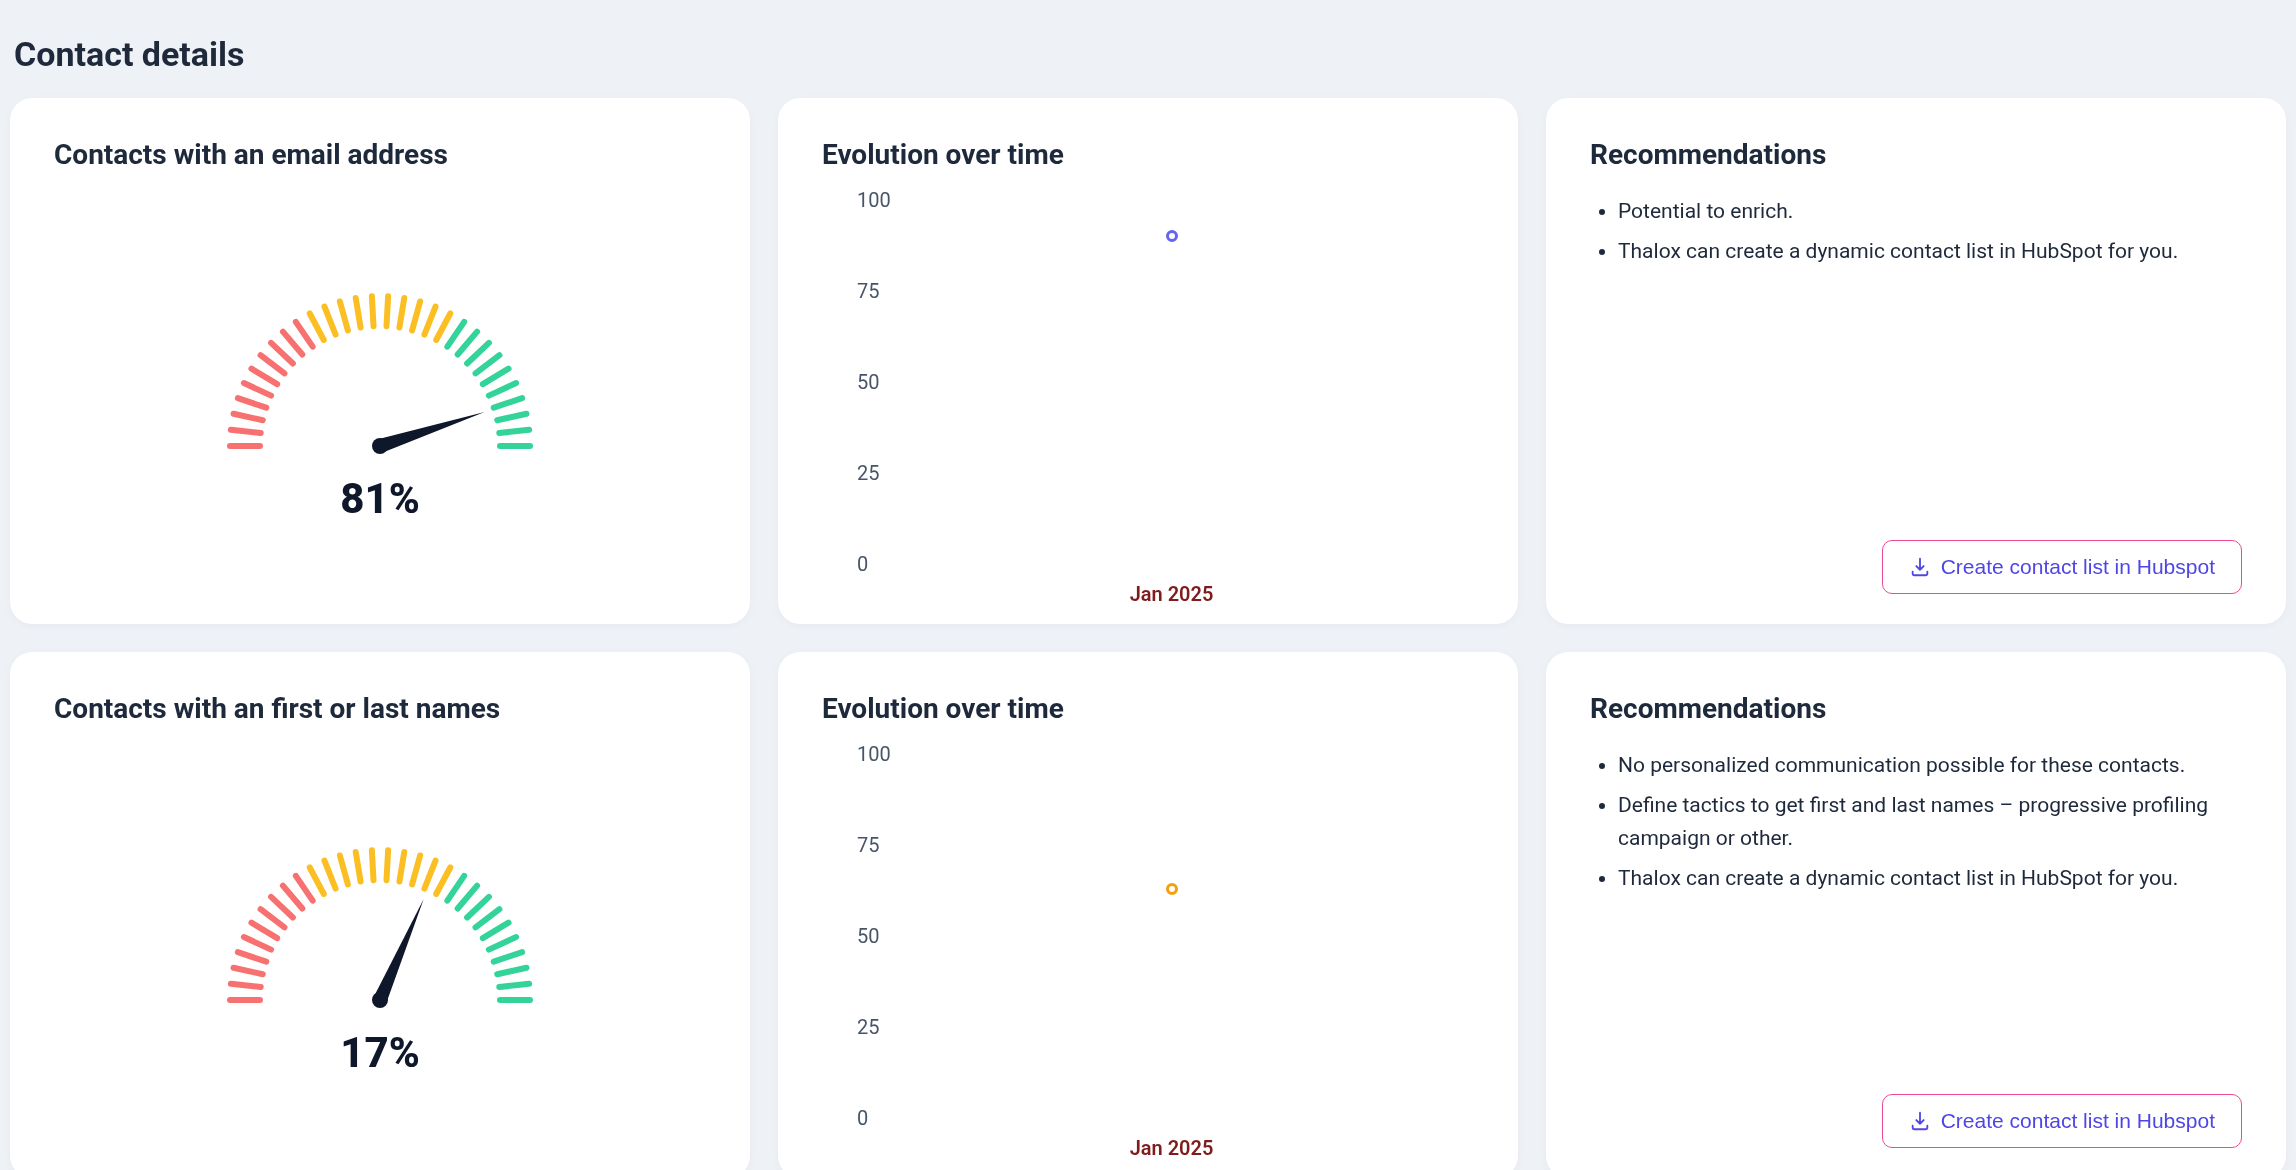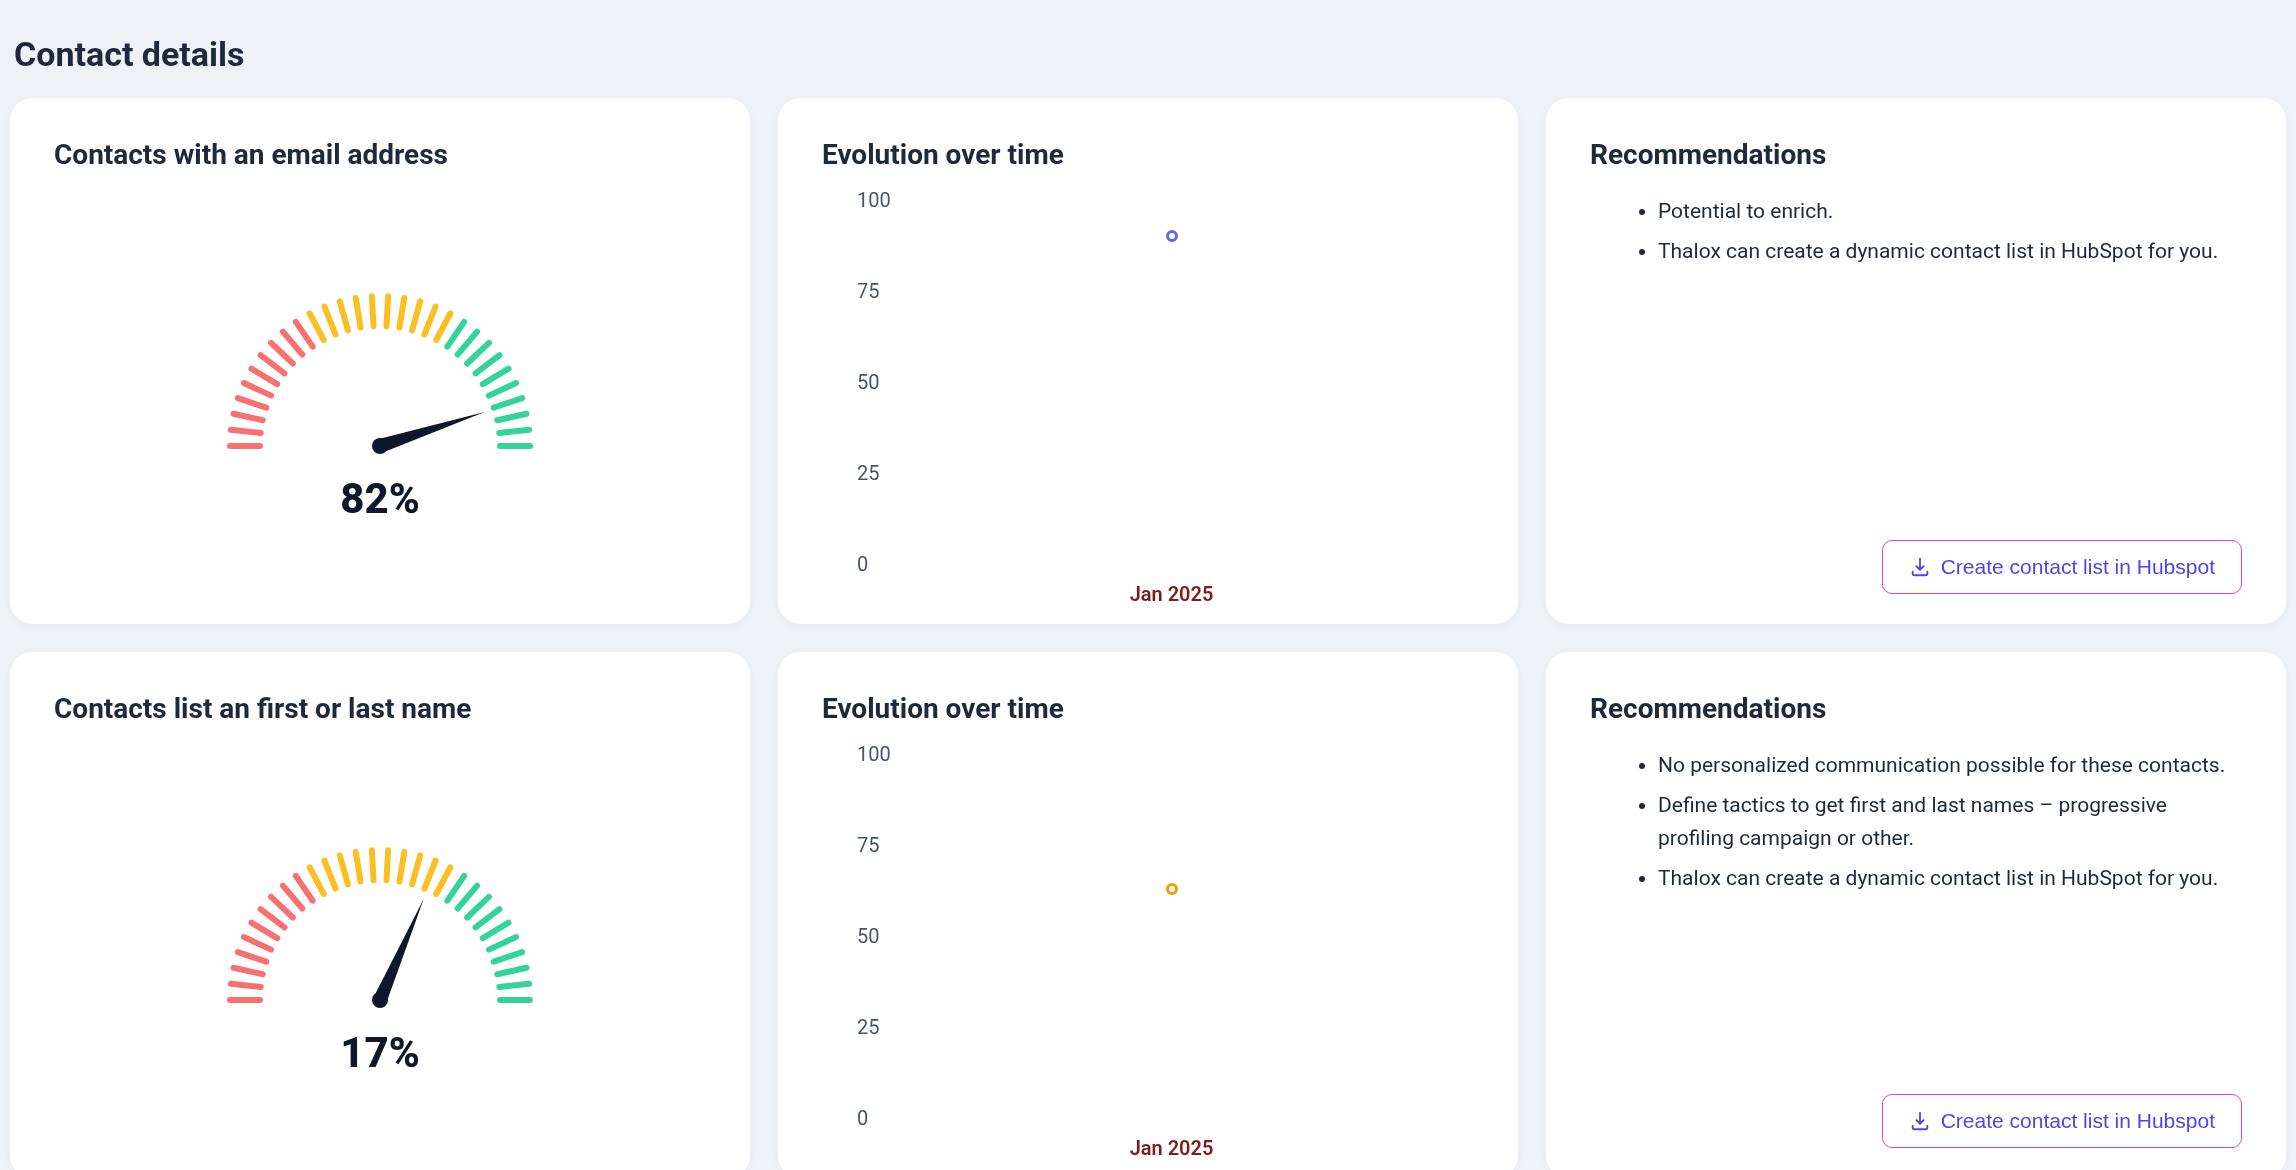--- a/index.html
+++ b/index.html
@@ -69,21 +69,21 @@
     position:absolute; width:12px; height:12px; border-radius:50%;
     background:#fff; transform:translate(-50%,-50%);
   }
   .rec-list {
     list-style: disc;
     padding-left: 28px;
     color:#1e293b;
     font-size:21px;
     line-height:1.6;
   }
-  .rec-list li { margin-bottom:6px;margin-left:40px; }
+  .rec-list li { margin-bottom:6px; }
   .spacer { flex:1; }
   .btn-row { display:flex; justify-content:flex-end; }
   .hubspot-btn {
     display:inline-flex; align-items:center; gap:10px;
     background:#fff; border:1px solid #ec4899; color:#4f46e5;
     font-size:21px; font-weight:500;
     padding:14px 26px; border-radius:10px;
     cursor:pointer;
   }
   .hubspot-btn svg { width:22px; height:22px; stroke:#4f46e5; fill:none; stroke-width:2; }
@@ -125,21 +125,21 @@
           <line x1="265.53116788467725" y1="107.3790941767482" x2="289.4139598558466" y2="89.22386772093525" stroke="#34d399" stroke-width="6" stroke-linecap="round"></line>
           <line x1="272.8228611401107" y1="118.13353713875736" x2="298.52857642513834" y2="102.66692142344671" stroke="#34d399" stroke-width="6" stroke-linecap="round"></line>
           <line x1="278.9090503605148" y1="129.61330781276823" x2="306.1363129506435" y2="117.01663476596029" stroke="#34d399" stroke-width="6" stroke-linecap="round"></line>
           <line x1="283.7183805419363" y1="141.68381638368237" x2="312.1479756774204" y2="132.104770479603" stroke="#34d399" stroke-width="6" stroke-linecap="round"></line>
           <line x1="287.1944666852104" y1="154.2035471746771" x2="316.493083356513" y2="147.75443396834638" stroke="#34d399" stroke-width="6" stroke-linecap="round"></line>
           <line x1="289.29655485852317" y1="167.025717789127" x2="319.12069357315397" y2="163.78214723640872" stroke="#34d399" stroke-width="6" stroke-linecap="round"></line>
           <line x1="290" y1="180" x2="320" y2="180" stroke="#34d399" stroke-width="6" stroke-linecap="round"></line>
           <polygon points="167.83688103937536,173.34260438593392 172.16311896062464,186.65739561406608 274.6162167924669,146.00813061875579" fill="#0f172a"></polygon>
           <circle cx="170" cy="180" r="8" fill="#0f172a"></circle>
         </svg>
-      <div class="gauge-value">82%</div>
+      <div class="gauge-value">81%</div>
     </div>
   </div>
 
   <div class="card">
     <div class="card-title">Evolution over time</div>
     <div class="chart-area">
       <div class="chart-svg-holder" id="chart-0">
         <span class="y-label" style="top:0%">100</span>
         <span class="y-label" style="top:25%">75</span>
         <span class="y-label" style="top:50%">50</span>
@@ -162,21 +162,21 @@
       <button class="hubspot-btn">
         <svg viewBox="0 0 24 24">
             <path d="M12 3v12m0 0l-4-4m4 4l4-4M4 17v2a2 2 0 0 0 2 2h12a2 2 0 0 0 2-2v-2" stroke-linecap="round" stroke-linejoin="round"></path>
           </svg>
         <span>Create contact list in Hubspot</span>
       </button>
     </div>
   </div>
 
   <div class="card">
-    <div class="card-title">Contacts list an first or last name</div>
+    <div class="card-title">Contacts with an first or last names</div>
     <div class="gauge-wrap">
       <svg id="gauge-1" width="340" height="190">
           <line x1="50" y1="179.99999999999997" x2="20" y2="179.99999999999997" stroke="#f87171" stroke-width="6" stroke-linecap="round"></line>
           <line x1="50.70344514147685" y1="167.02571778912696" x2="20.879306426846057" y2="163.78214723640872" stroke="#f87171" stroke-width="6" stroke-linecap="round"></line>
           <line x1="52.8055333147896" y1="154.20354717467708" x2="23.50691664348699" y2="147.75443396834635" stroke="#f87171" stroke-width="6" stroke-linecap="round"></line>
           <line x1="56.281619458063716" y1="141.68381638368237" x2="27.852024322579638" y2="132.10477047960296" stroke="#f87171" stroke-width="6" stroke-linecap="round"></line>
           <line x1="61.090949639485174" y1="129.61330781276823" x2="33.86368704935646" y2="117.01663476596028" stroke="#f87171" stroke-width="6" stroke-linecap="round"></line>
           <line x1="67.17713885988928" y1="118.1335371387574" x2="41.4714235748616" y2="102.66692142344675" stroke="#f87171" stroke-width="6" stroke-linecap="round"></line>
           <line x1="74.46883211532275" y1="107.37909417674818" x2="50.58604014415344" y2="89.22386772093523" stroke="#f87171" stroke-width="6" stroke-linecap="round"></line>
           <line x1="82.8805409692243" y1="97.4760649375892" x2="61.10067621153037" y2="76.84508117198651" stroke="#f87171" stroke-width="6" stroke-linecap="round"></line>

